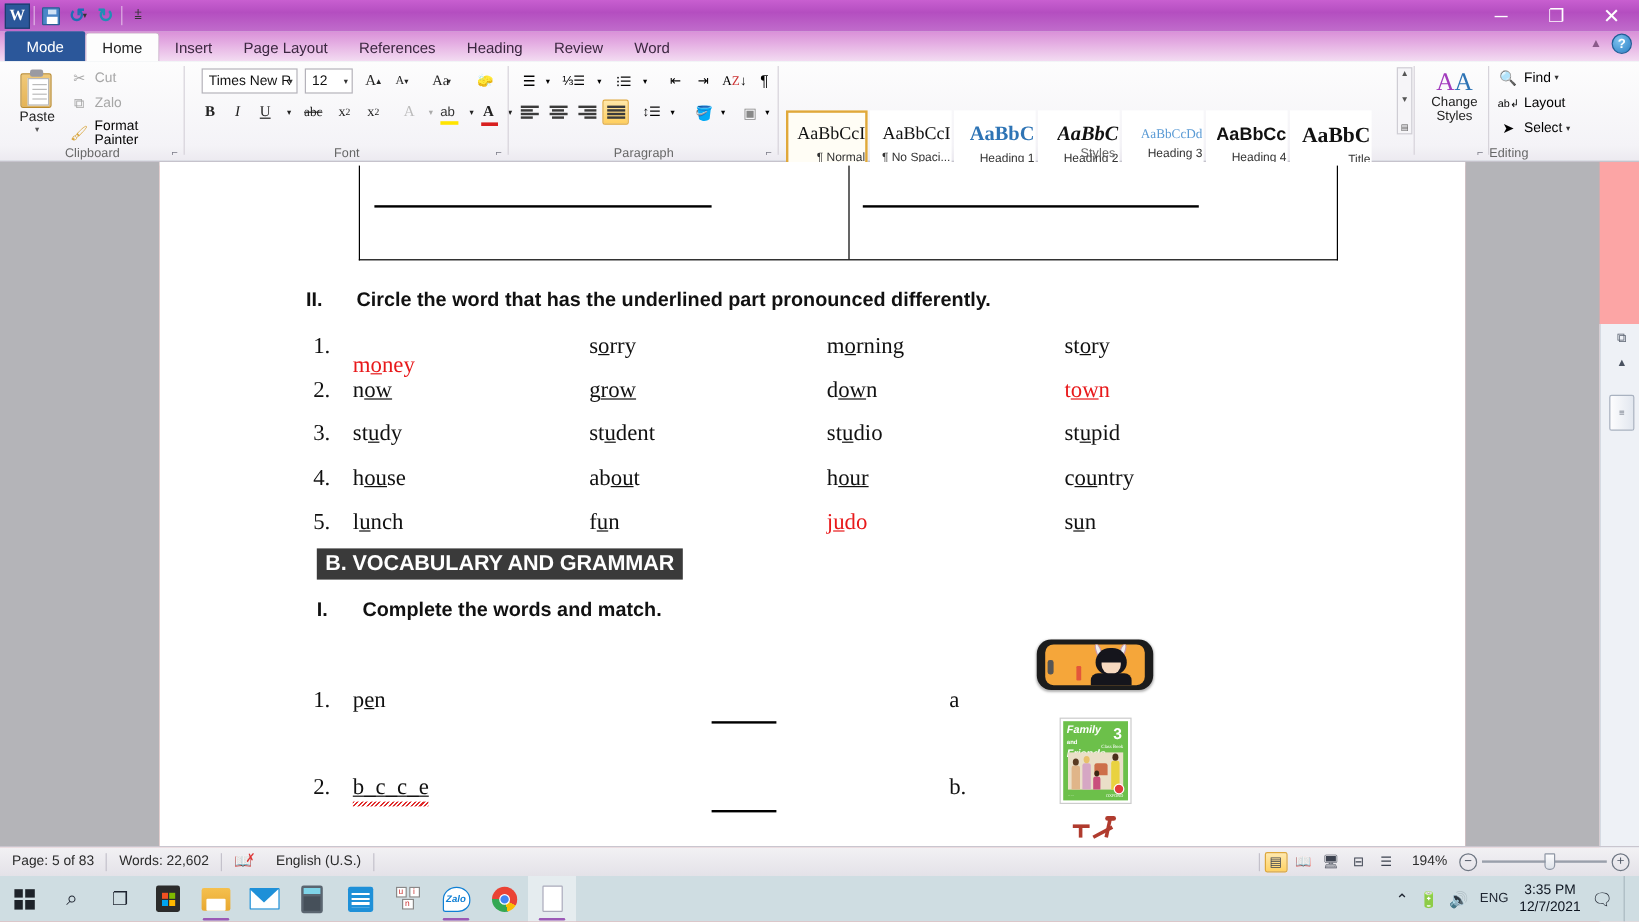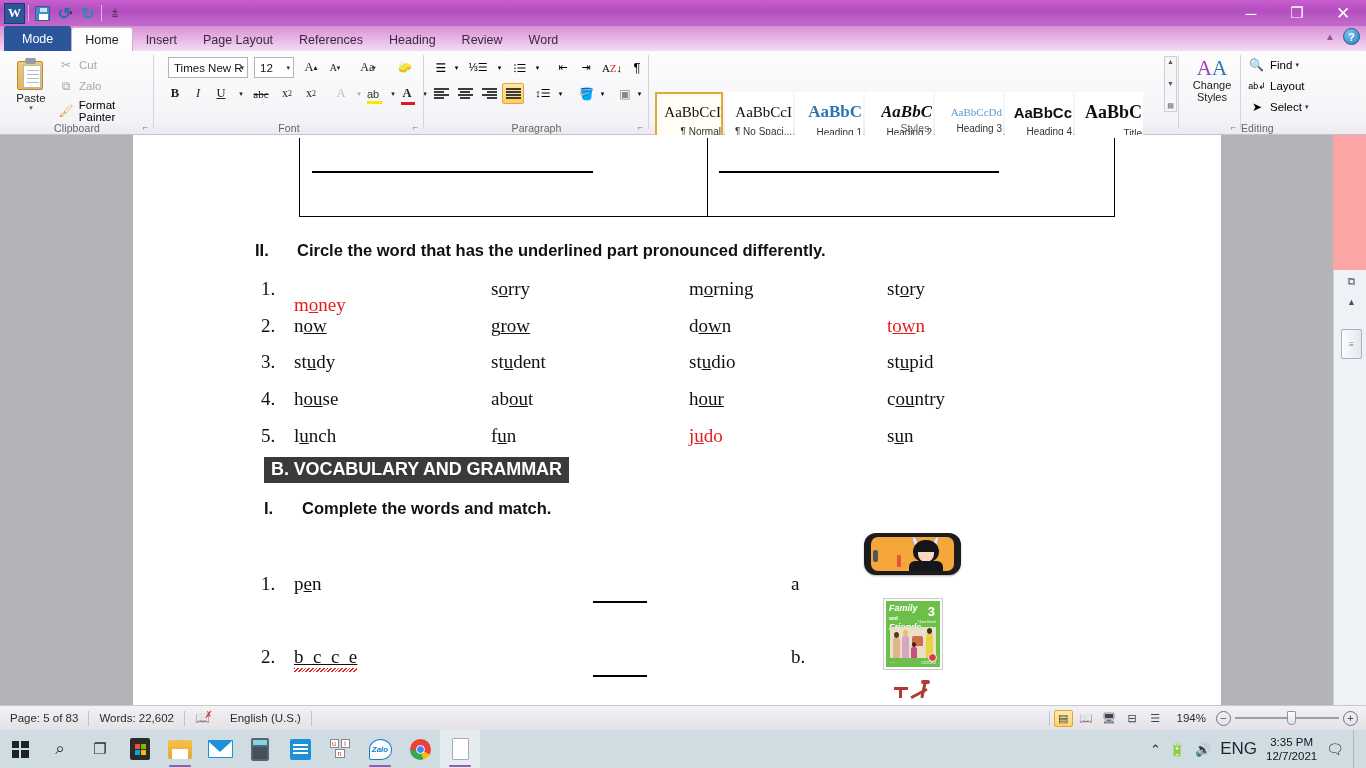--- a/index.html
+++ b/index.html
@@ -839,21 +839,21 @@
       </span>
     </div>
     <div class="tb-icon active running">
       <span style="display:inline-block;width:17px;height:22px;background:#fff;border:1px solid #aab;border-radius:1px"></span>
     </div>
 
     <div class="tray">
       <span class="tray-ico">⌃</span>
       <span class="tray-ico">🔋</span>
       <span class="tray-ico">🔊</span>
-      <span class="tray-ico" style="font-size:17px">ENG</span>
+      <span class="tray-ico" style="font-size:11px">ENG</span>
       <span class="clock">
         <span>3:35 PM</span><br>
         <span>12/7/2021</span>
       </span>
       <span class="tray-ico" style="font-size:14px">🗨</span>
       <span class="showdesk"></span>
     </div>
   </div>
 
 </div>

